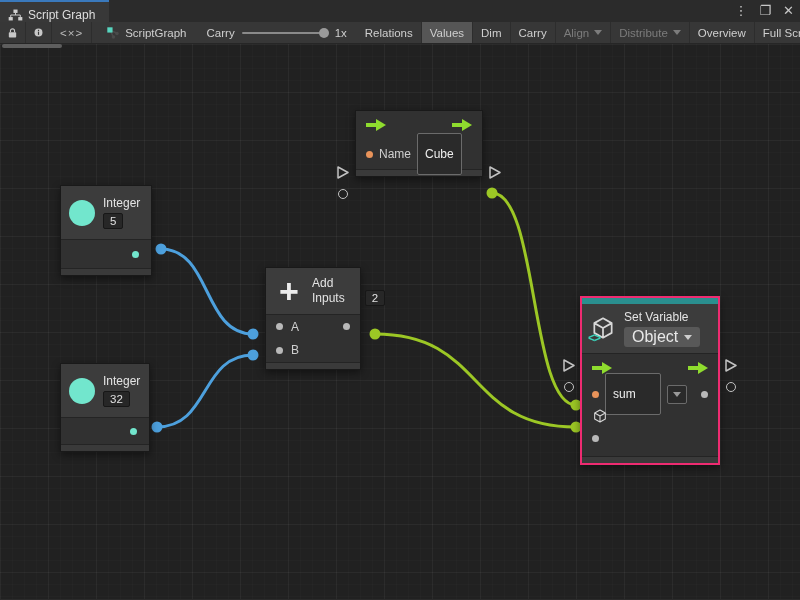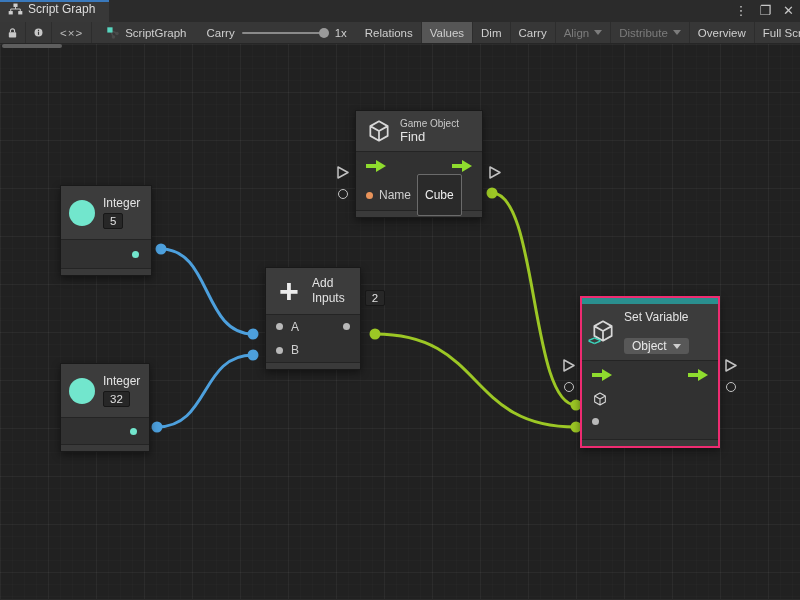--- a/index.html
+++ b/index.html
@@ -2,21 +2,21 @@
 <html><head>
 <meta charset="utf-8">
 <style>
   * { margin:0; padding:0; box-sizing:border-box; }
   html,body { width:800px; height:600px; overflow:hidden; }
   body { font-family:"Liberation Sans","DejaVu Sans",sans-serif; background:#2b2b2b; color:#d2d2d2; font-size:12px; }
   .window { position:relative; width:800px; height:600px; background:#2b2b2b; }
 
   
   .tabbar { position:relative; height:22px; background:#2b2b2b; display:flex; align-items:stretch; }
-  .tab { display:flex; align-items:flex-start; gap:5px; padding:0 14px 0 8px; background:#383838; border-top:2px solid #3a79bc; color:#dedede; }
+  .tab { display:flex; align-items:flex-end; gap:5px; padding:0 14px 0 8px; background:#383838; border-top:2px solid #3a79bc; color:#dedede; }
   .tab-label { font-size:12px; }
   .win-controls { position:absolute; right:6px; top:0; height:22px; display:flex; align-items:center; gap:12px; color:#c8c8c8; font-size:13px; }
   .win-controls span { cursor:default; line-height:22px; }
 
   
   .toolbar { height:22px; background:#373737; border-bottom:1px solid #262626; display:flex; align-items:stretch; font-size:11.5px; color:#cfcfcf; }
   .tbtn { display:flex; align-items:center; justify-content:center; padding:0 8px; border-right:1px solid #2d2d2d; white-space:nowrap; }
   .tbtn.active { background:#565656; }
   .tbtn.disabled { color:#7c7c7c; }
   .icon-btn { width:26px; }
@@ -54,21 +54,21 @@
   .dot.orange { background:#e8935a; }
   .big-circle { width:26px; height:26px; border-radius:50%; background:#72e6cd; flex:none; }
   .spacer { flex:1; }
   .port-label { color:#cfcfcf; font-size:12px; }
   
   .out-tri, .out-circ, .out-cube { position:absolute; }
   .out-circ { width:10px; height:10px; border:1.5px solid #c2c2c2; border-radius:50%; }
   
   .field { background:#2a2a2a; border:1px solid #6b6b6b; border-radius:2px; color:#efefef; padding:13px 7px; font-size:12px; }
   .drop-btn { display:flex; align-items:center; justify-content:center; background:#2a2a2a; border:1px solid #6b6b6b; border-radius:2px; width:20px; height:19px; }
-  .pill { display:flex; align-items:center; background:#585858; border-radius:3px; padding:1px 8px; color:#e8e8e8; font-size:12px; margin-top:14px; }
+  .pill { display:flex; align-items:center; background:#585858; border-radius:3px; padding:1px 8px; color:#e8e8e8; font-size:16px; margin-top:3px; }
   .pill .caret { border-top-color:#cfcfcf; margin-left:6px; }
   
   .selected { border:2px solid #ee2b71; }
   .teal-strip { height:6px; background:#2a8f8f; }
   .sv-icon { position:relative; width:26px; height:28px; flex:none; }
   .sv-angle { position:absolute; left:-2px; bottom:-2px; color:#3bd6bd; font-weight:bold; font-size:12px; letter-spacing:-1px; }
   .plus-icon { color:#ececec; font-size:34px; font-weight:bold; line-height:26px; width:30px; text-align:center; flex:none; }
 </style>
 </head>
 <body>
@@ -223,29 +223,20 @@
         <div class="dot gray"></div>
       </div>
       <div class="row" style="height:24px;">
         <div class="dot gray"></div>
         <span class="port-label">B</span>
       </div>
       <div class="node-footer"></div>
     </div>
 
     <div class="node" style="left:355px; top:66px; width:128px;">
-      <div class="node-header" style="padding:7px 10px;">
-        <svg width="26" height="26" viewBox="0 0 24 24">
-            <use href="#cube-glyph"></use>
-          </svg>
-        <div>
-          <div class="node-sub">Game Object</div>
-          <div class="node-title" style="font-size:13px;">Find</div>
-        </div>
-      </div>
       <div class="row" style="height:28px;">
         <svg width="20" height="12" viewBox="0 0 20 12">
             <use href="#flow-arrow"></use>
           </svg>
         <div class="spacer"></div>
         <svg width="20" height="12" viewBox="0 0 20 12">
             <use href="#flow-arrow"></use>
           </svg>
       </div>
       <div class="row" style="height:30px; gap:6px;">
@@ -287,20 +278,29 @@
       </div>
       <div class="row" style="height:28px;">
         <svg width="20" height="12" viewBox="0 0 20 12">
             <use href="#flow-arrow"></use>
           </svg>
         <div class="spacer"></div>
         <svg width="20" height="12" viewBox="0 0 20 12">
             <use href="#flow-arrow"></use>
           </svg>
       </div>
+      <div class="row" style="height:24px; gap:6px;">
+        <div class="dot orange"></div>
+        <span class="field" style="width:56px;">sum</span>
+        <div class="drop-btn">
+          <span class="caret" style="margin-left:0;"></span>
+        </div>
+        <div class="spacer"></div>
+        <div class="dot gray"></div>
+      </div>
       <div class="row" style="height:20px;">
         <svg width="16" height="16" viewBox="0 0 24 24">
             <use href="#cube-glyph"></use>
           </svg>
       </div>
       <div class="row" style="height:24px;">
         <div class="dot gray"></div>
       </div>
       <div style="height:6px;"></div>
       <div class="node-footer"></div>

